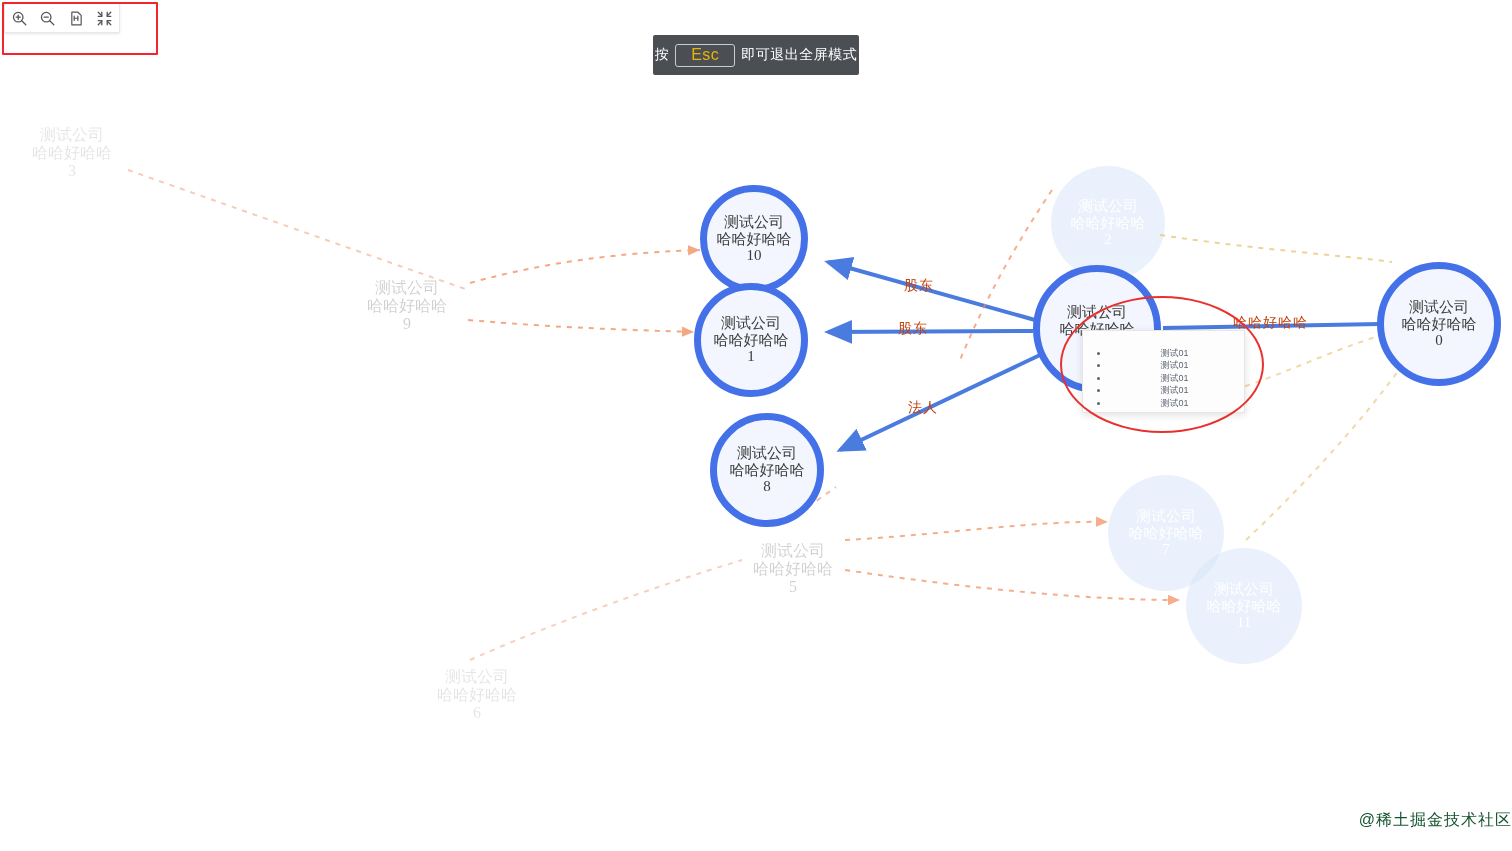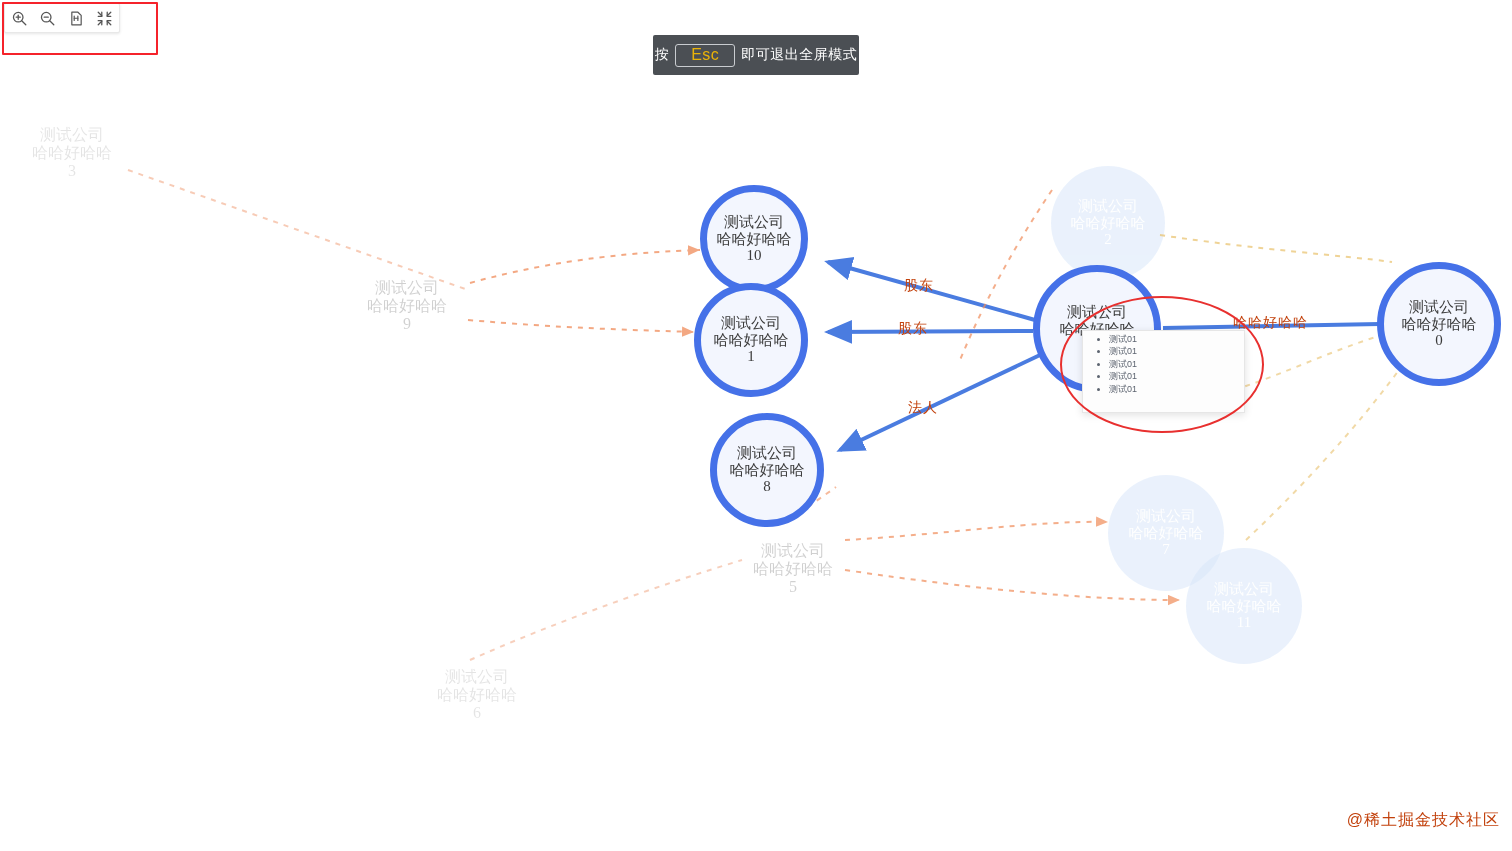--- a/index.html
+++ b/index.html
@@ -102,44 +102,45 @@
   }
 
   
   .popup{
     position:absolute;left:1082px;top:330px;
     width:163px;height:83px;
     background:#fdfdfd;
     border:1px solid #e6e6e6;
     box-shadow:0 2px 8px rgba(0,0,0,.12);
     box-sizing:border-box;
-    padding:2px 4px 4px 4px;
+    padding:16px 4px 4px 4px;
     z-index:30;
     overflow:hidden;
+    text-align:center;
   }
   .popup ul{margin:0;padding:0 0 0 22px;list-style:disc;}
   .popup li{
     font-size:9px;color:#5d6470;line-height:1.38;
     list-style:disc;
   }
 
   
   .anno-ellipse{
     position:absolute;left:1060px;top:296px;
     width:204px;height:137px;
     border:2px solid #e8302f;
     border-radius:50%;
     box-sizing:border-box;
     z-index:35;pointer-events:none;
   }
 
   
   .watermark{
-    position:absolute;right:12px;bottom:20px;
-    font-size:16px;color:#c2410c;
+    position:absolute;right:0;bottom:20px;
+    font-size:16px;color:#14532d;
     z-index:40;letter-spacing:1px;
   }
 </style>
 </head>
 <body>
 
 <div id="stage">
 
   <svg id="graph" viewBox="0 0 1512 851" xmlns="http://www.w3.org/2000/svg">
     <defs>

